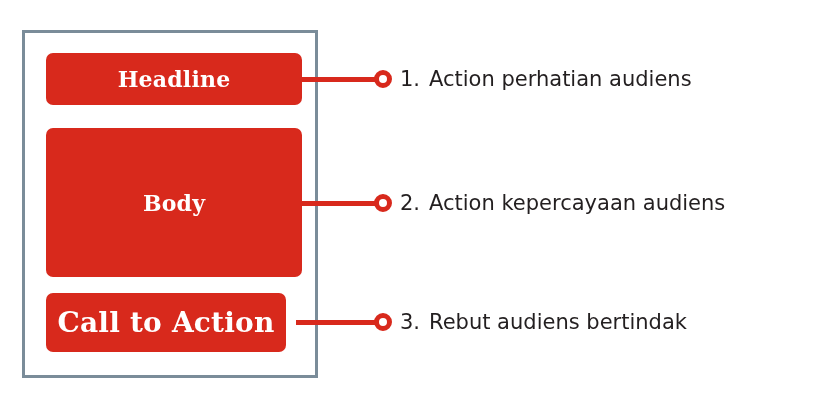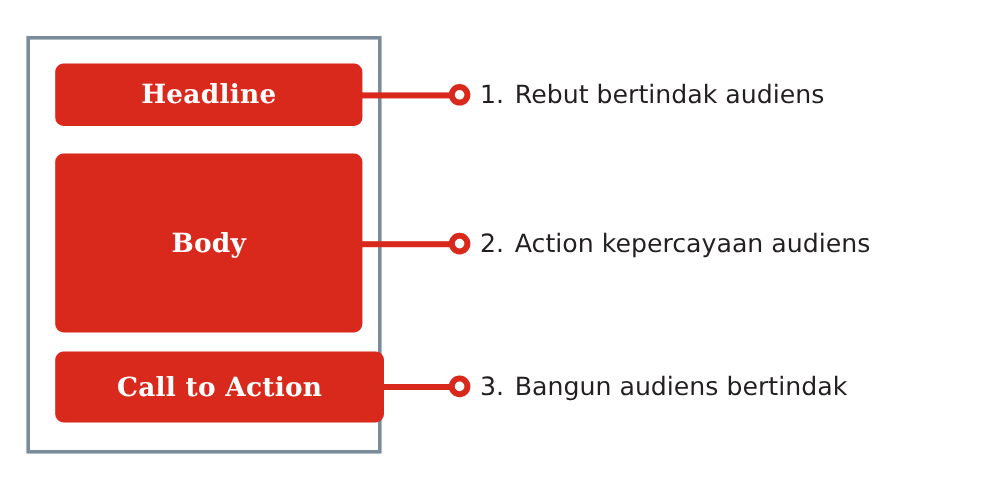--- a/index.html
+++ b/index.html
@@ -58,23 +58,23 @@
   #block-body {
     left: 46px;
     top: 128px;
     width: 256px;
     height: 149px;
     font-size: 22px;
   }
   #block-cta {
     left: 46px;
     top: 293px;
-    width: 274px;
+    width: 240px;
     height: 59px;
-    font-size: 22px;
+    font-size: 28px;
   }
 
   
   .connector-line {
     position: absolute;
     height: 5px;
     background: #d8291c;
     left: 296px;
     width: 84px;
   }
@@ -139,26 +139,26 @@
   <div class="connector-line" id="line-1"></div>
   <div class="connector-line" id="line-2"></div>
   <div class="connector-line" id="line-3"></div>
 
   <div class="connector-ring" id="ring-1"></div>
   <div class="connector-ring" id="ring-2"></div>
   <div class="connector-ring" id="ring-3"></div>
 
   <div class="list-item" id="item-1">
     <span class="item-num">1.</span>
-    <span class="item-text">Rebut bertindak audiens</span>
+    <span class="item-text">Action perhatian audiens</span>
   </div>
 
   <div class="list-item" id="item-2">
     <span class="item-num">2.</span>
     <span class="item-text">Action kepercayaan audiens</span>
   </div>
 
   <div class="list-item" id="item-3">
     <span class="item-num">3.</span>
-    <span class="item-text">Bangun audiens bertindak</span>
+    <span class="item-text">Rebut audiens bertindak</span>
   </div>
 
 </div>
 
 </body></html>

